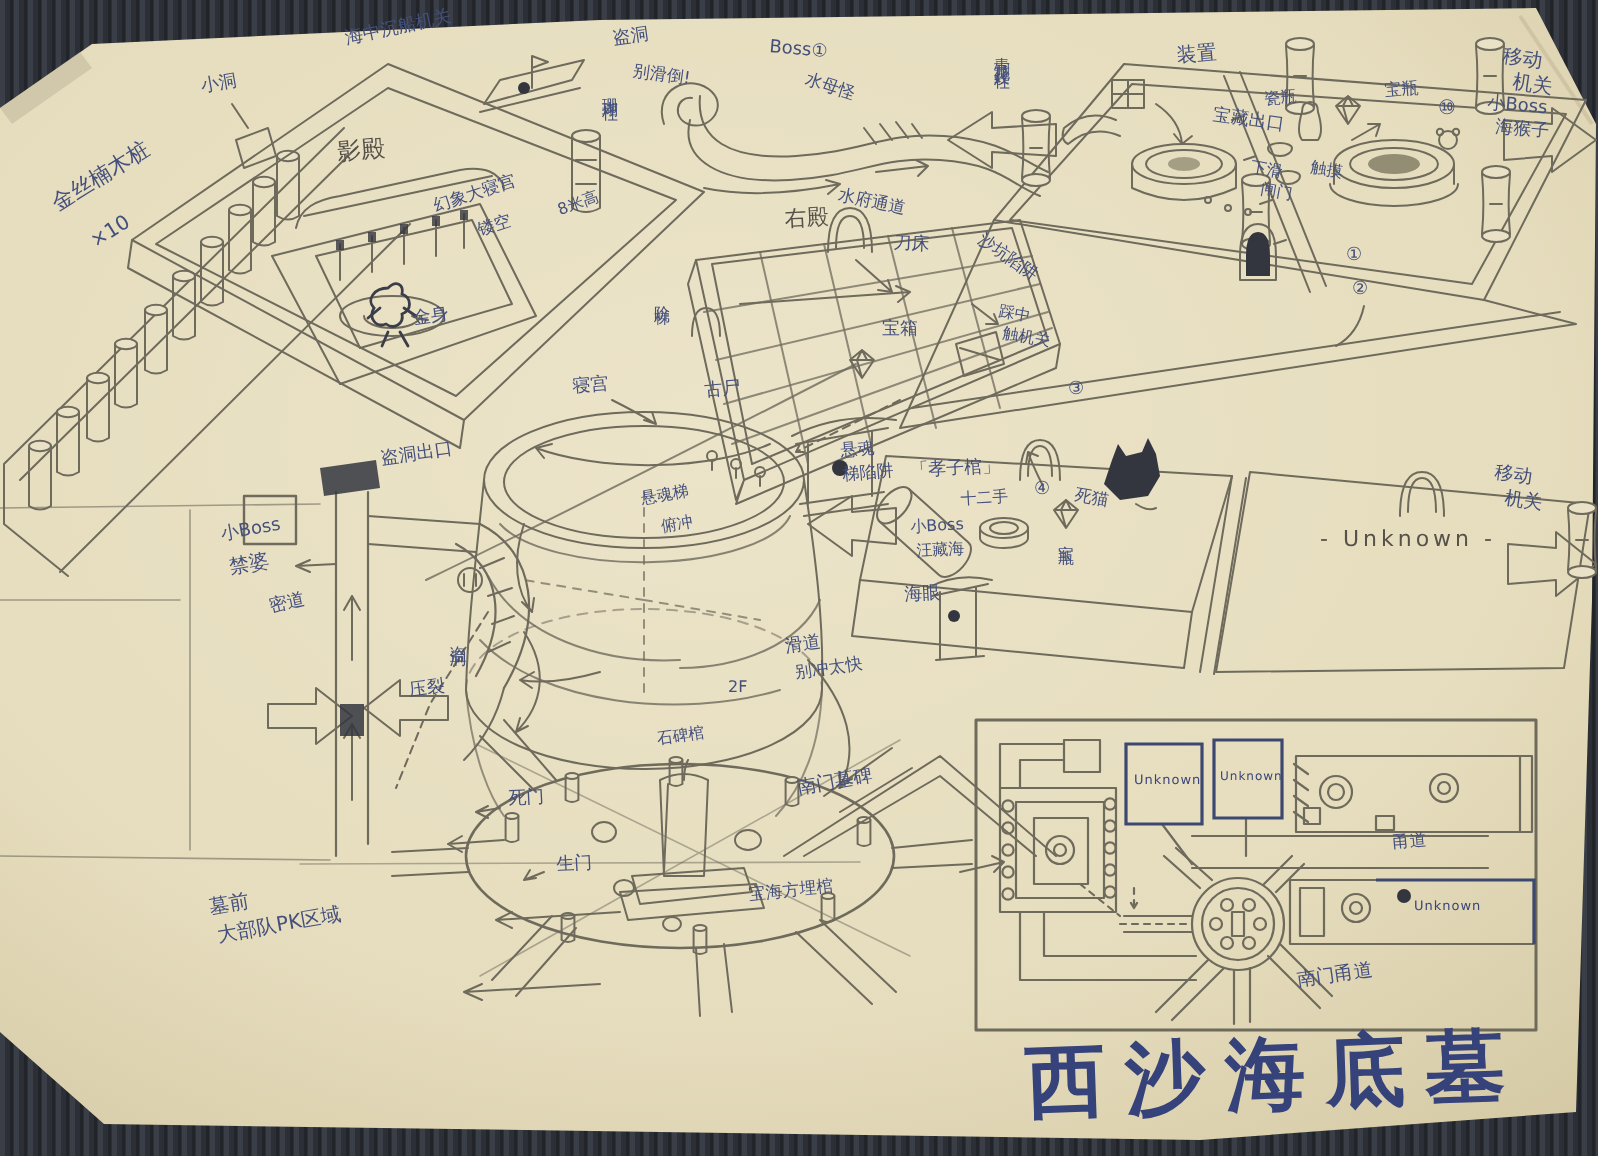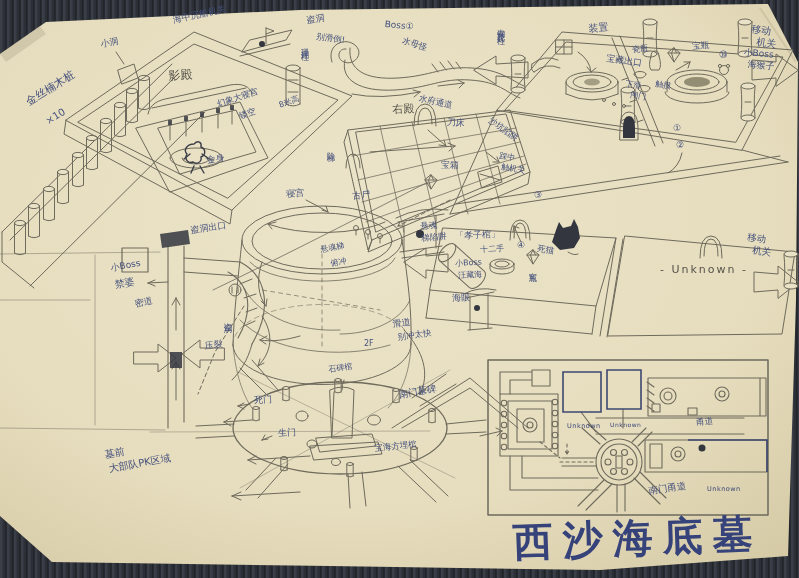--- a/index.html
+++ b/index.html
@@ -4,21 +4,21 @@
 <style>
   html,body{margin:0;padding:0;background:#24262c;}
   .scene{position:relative;width:799px;height:578px;overflow:hidden;font-family:"DejaVu Sans",sans-serif;}
   .scene svg{position:absolute;left:0;top:0;}
   .lb{position:absolute;white-space:nowrap;line-height:1;transform-origin:left top;font-family:"DejaVu Sans",sans-serif;}
   .ink{color:#44507c;}
   .pcl{color:#56524a;}
   .blue{color:#3a4578;}
   .vert{writing-mode:vertical-rl;letter-spacing:2px;}
   .ttl{font-size:40px;font-weight:600;letter-spacing:10px;color:#36427a;transform:rotate(-2deg);}
-  .mini{letter-spacing:0.5px;margin-top:36px;}
+  .mini{letter-spacing:0.5px;}
 </style>
 </head>
 <body>
 
 <div class="scene">
 <svg viewBox="0 0 799 578" width="799" height="578">
   <defs>
     <pattern id="fabric" width="7" height="7" patternUnits="userSpaceOnUse">
       <rect width="7" height="7" fill="#2c2f36"></rect>
       <rect width="2.5" height="7" fill="#3a3e47"></rect>

